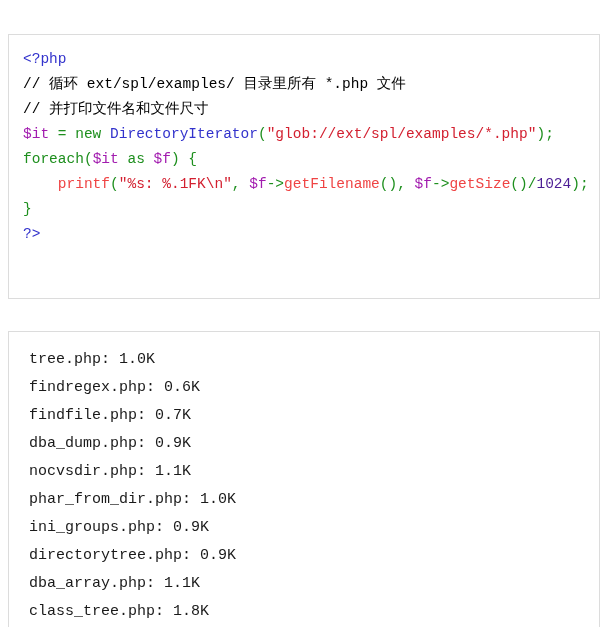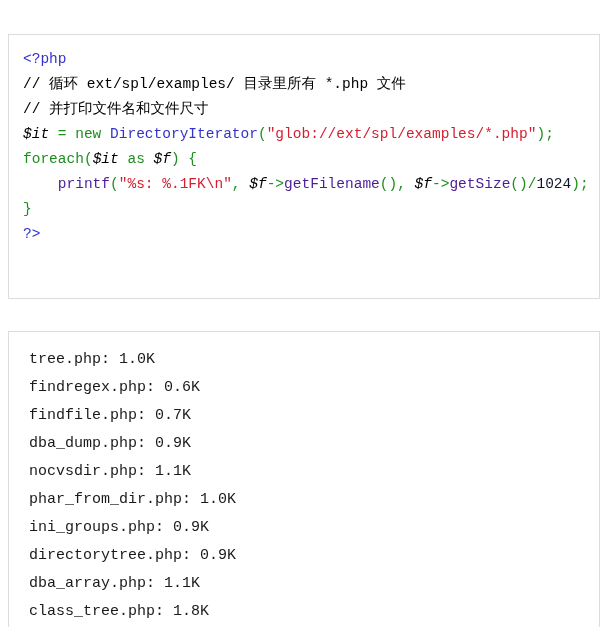--- a/index.html
+++ b/index.html
@@ -45,27 +45,27 @@
   }
 
   .code-line {
     white-space: pre;
     height: 25px;
   }
 
   
   .t-tag      { color: #3333CC; }
   .t-comment  { color: #000000; }
-  .t-var      { color: #000000; font-style: italic; }
+  .t-var      { color: #a21caf; }
   .t-kw       { color: #1E8F1E; }
   .t-cls      { color: #3333CC; font-family: Liberation Mono, monospace; }
-  .t-fn       { color: #4c1d95; }
+  .t-fn       { color: #ef4444; }
   .t-punct    { color: #1E8F1E; }
   .t-str      { color: #D32030; }
-  .t-num      { color: #0f172a; }
+  .t-num      { color: #4c1d95; }
   .t-plain    { color: #222222; }
 
   
   .output-panel {
     position: absolute;
     left: 8px;
     top: 307px;
     width: 592px;
     height: 372px;
     box-sizing: border-box;

